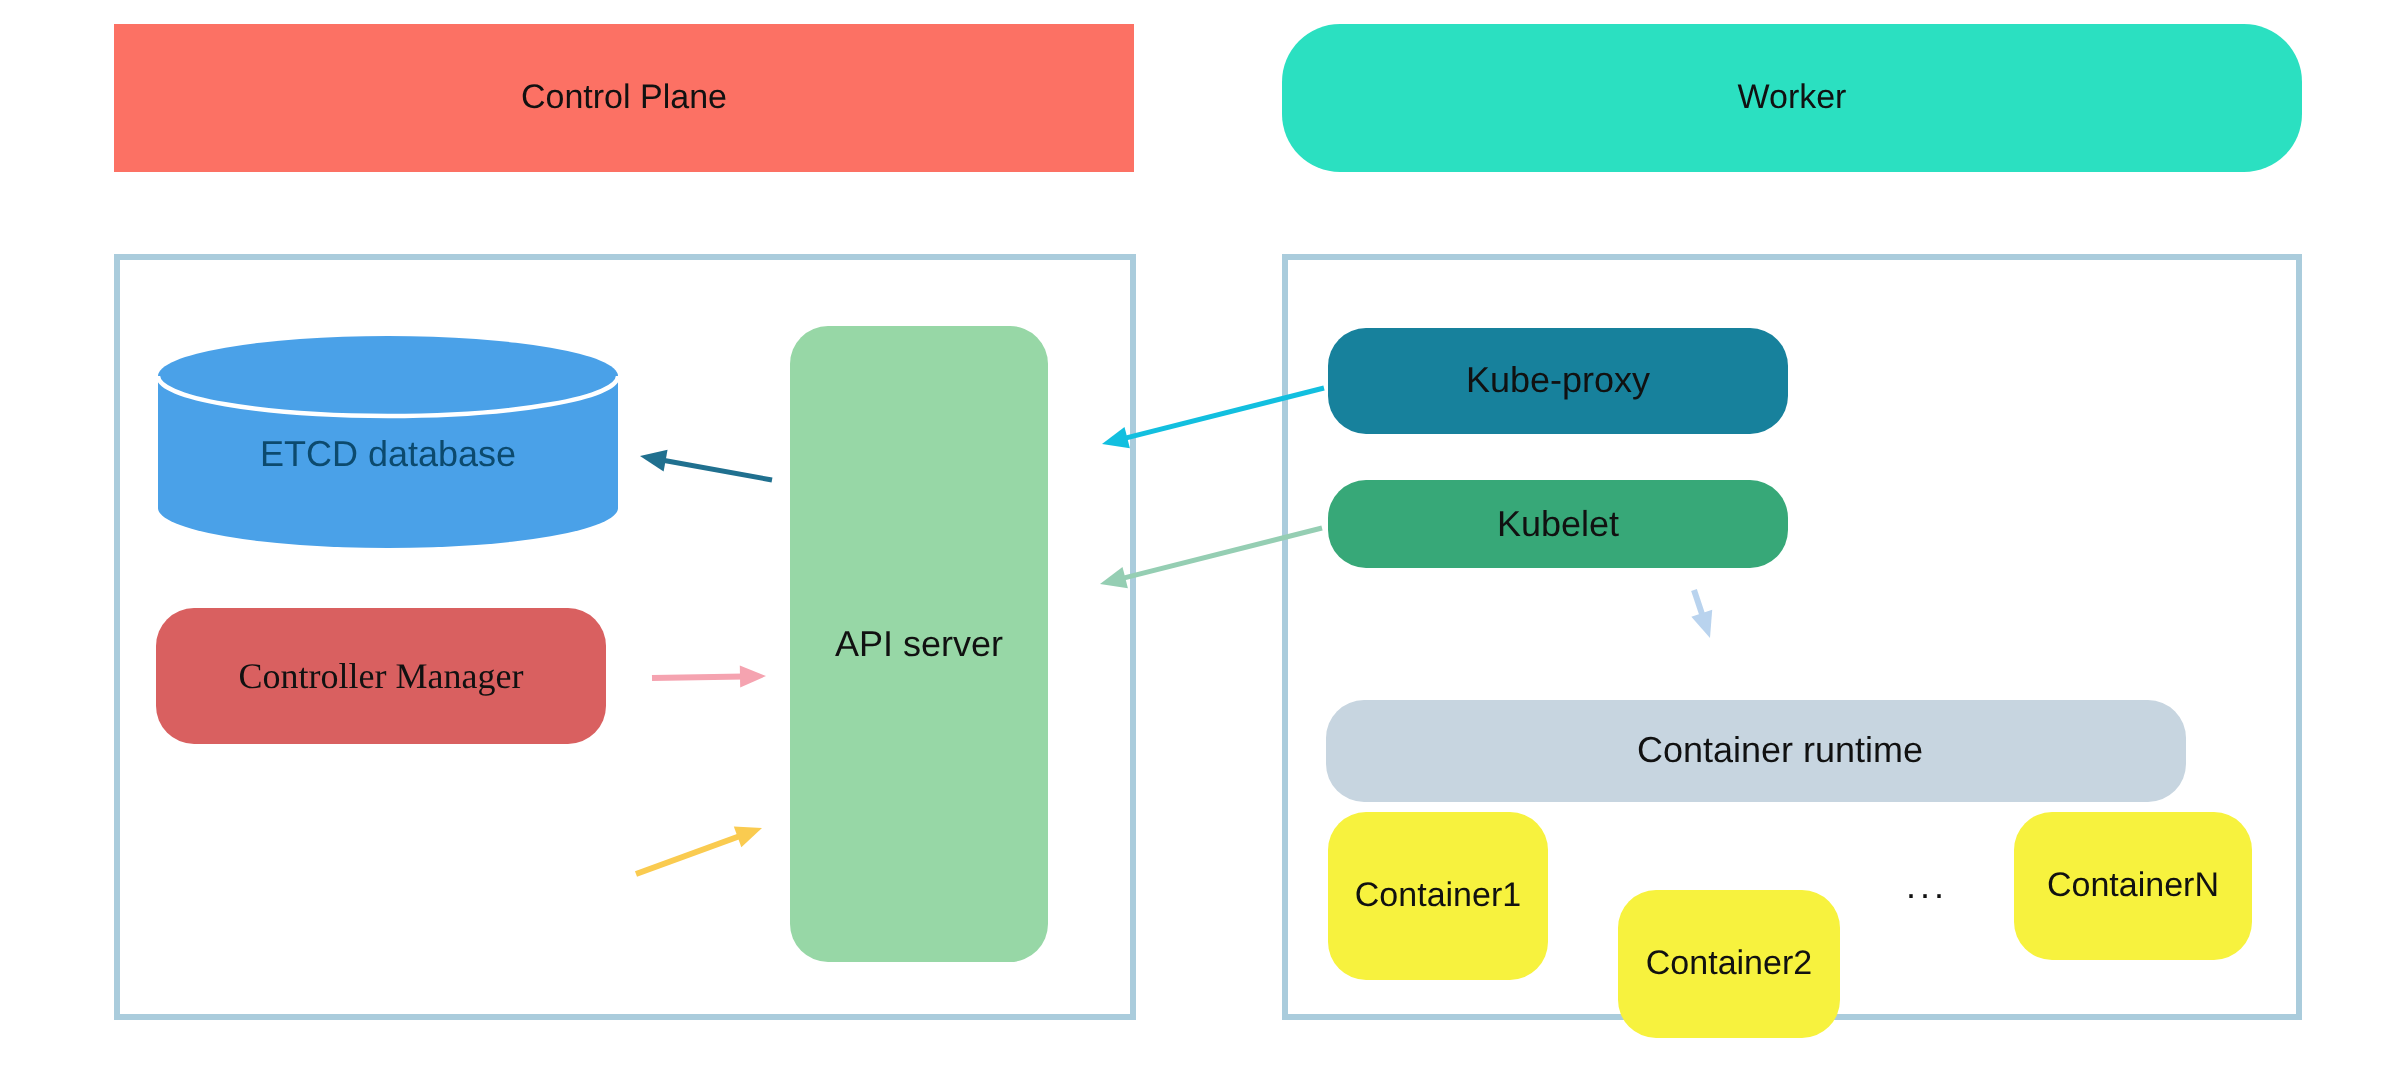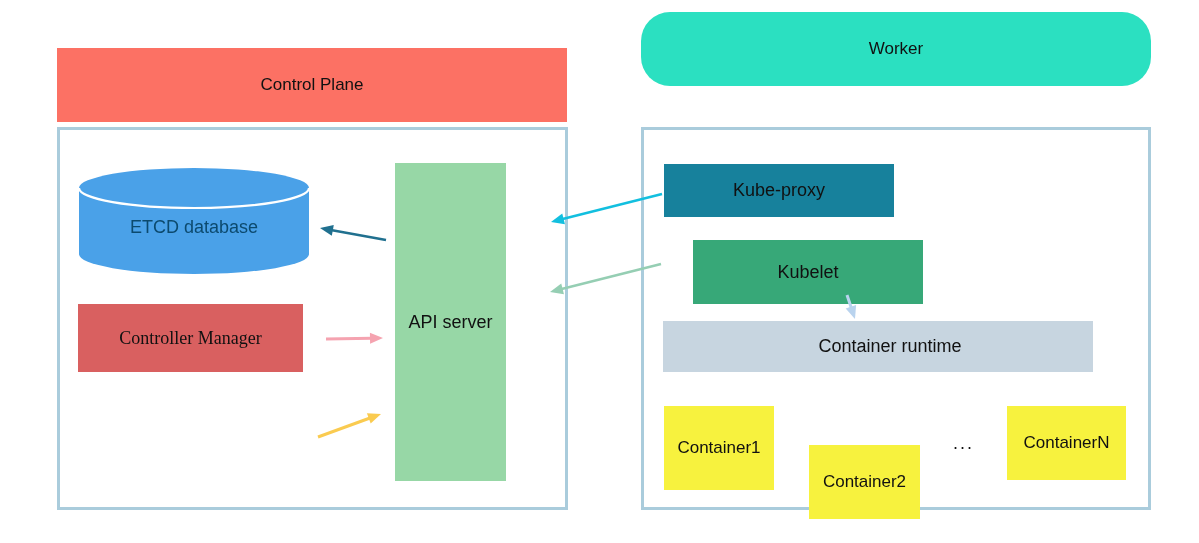--- a/index.html
+++ b/index.html
@@ -21,50 +21,50 @@
   .group-box{
     position:absolute;top:127px;height:383px;
     border:3px solid #aaccdc;background:#ffffff;
     box-sizing:border-box;
   }
   .group-box.left{left:57px;width:511px;}
   .group-box.right{left:641px;width:510px;}
   .node{
     position:absolute;
     display:flex;align-items:center;justify-content:center;
-    font-size:18px;box-sizing:border-box;text-align:center;
+    font-size:18px;box-sizing:border-box;text-align:center;border-radius:19px;
   }
   .node.etcd{left:78px;top:167px;width:232px;height:108px;background:transparent !important;}
   .node.etcd svg{position:absolute;inset:0;}
   .node.etcd .lbl{position:relative;padding-top:12px;}
   .node.cm{left:78px;top:304px;width:225px;height:68px;font-family:Liberation Serif, serif;}
   .node.sched{left:78px;top:406px;width:225px;height:72px;}
-  .node.api{left:395px;top:163px;width:111px;height:318px;}
+  .node.api{left:395px;top:163px;width:129px;height:318px;}
   .node.kproxy{left:664px;top:164px;width:230px;height:53px;}
-  .node.kubelet{left:693px;top:240px;width:230px;height:64px;}
-  .node.runtime{left:663px;top:321px;width:430px;height:51px;padding-left:24px;}
+  .node.kubelet{left:664px;top:240px;width:230px;height:44px;}
+  .node.runtime{left:663px;top:350px;width:430px;height:51px;padding-left:24px;}
   .node.c1{left:664px;top:406px;width:110px;height:84px;font-size:17px;}
   .node.c2{left:809px;top:406px;width:111px;height:74px;font-size:17px;margin-top:39px;}
   .node.cn{left:1007px;top:406px;width:119px;height:74px;font-size:17px;}
   .dots{
     position:absolute;left:920px;top:406px;width:87px;height:74px;
     display:flex;align-items:center;justify-content:center;
     font-size:18px;letter-spacing:2px;
   }
   .arrows{
     position:absolute;left:0;top:0;width:1199px;height:543px;
     pointer-events:none;
   }
 </style>
 </head>
 <body>
 
 <div class="canvas">
 
-  <div class="banner control" style="background-color: rgb(252, 113, 100); margin-top: 36px;">
+  <div class="banner control" style="background-color: rgb(252, 113, 100);">
     <span>Control Plane</span>
   </div>
   <div class="banner worker" style="background-color: rgb(43, 224, 193); border-radius: 29px;">
     <span>Worker</span>
   </div>
 
   <div class="group-box left" style="border-color: rgb(170, 204, 220);"></div>
   <div class="group-box right" style="border-color: rgb(170, 204, 220);"></div>
 
   <div class="node etcd" style="color: rgb(74, 161, 232);">

